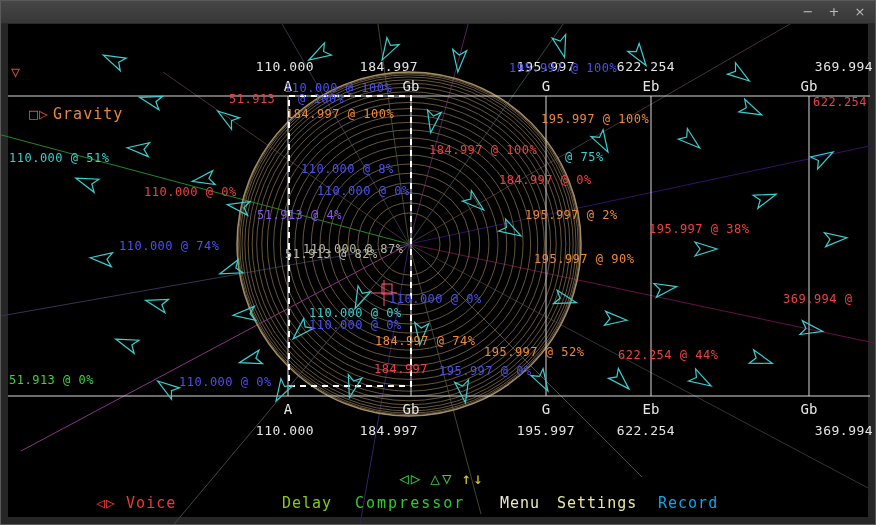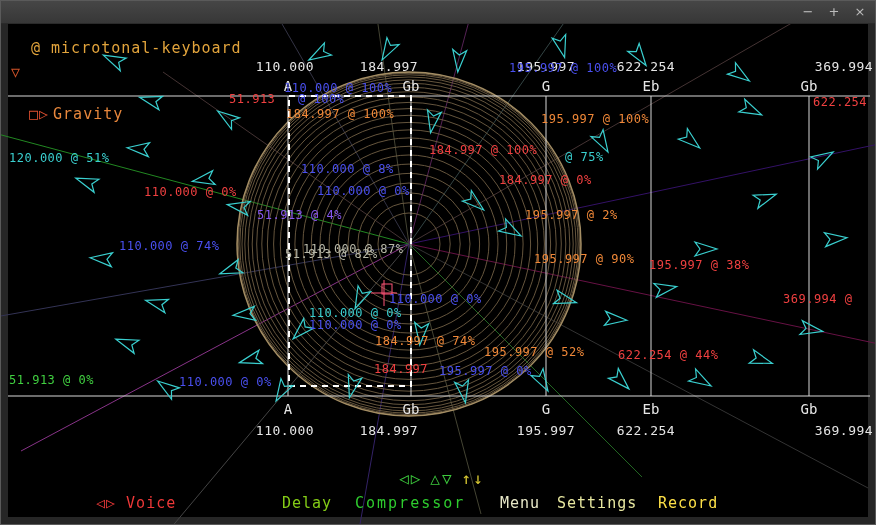--- a/index.html
+++ b/index.html
@@ -26,21 +26,21 @@
   .dl{font-size:12px;letter-spacing:0.5px;}
   .navsym{left:398px;top:468px;font-size:16px;letter-spacing:2px;}
   .navsym .g{color:#3cc83c;margin-right:8px;}
   .navsym .y{color:#d8c832;}
   .mi{top:493px;font-size:15px;letter-spacing:1px;cursor:default;}
   .mi-voice{left:95px;color:#ee3838;}
   .mi-delay{left:281px;color:#84cc16;}
   .mi-compressor{left:354px;color:#2ecc2e;letter-spacing:2px;}
   .mi-menu{left:499px;color:#e8e8c8;}
   .mi-settings{left:556px;color:#e8e8a0;}
-  .mi-record{left:657px;color:#fde047;text-align:right;}
+  .mi-record{left:657px;color:#0ea5e9;text-align:right;}
 </style>
 </head>
 <body>
 
 <div class="window">
   <div class="titlebar">
     <div class="controls">
       <span class="ctl">−</span>
       <span class="ctl">+</span>
       <span class="ctl">×</span>
@@ -141,21 +141,20 @@
       <polygon points="14,0 -8,7 -3,0 -8,-7" fill="none" stroke="#3ad0d0" stroke-width="1.2" transform="translate(352,383) rotate(105)"></polygon>
       <polygon points="14,0 -8,7 -3,0 -8,-7" fill="none" stroke="#3ad0d0" stroke-width="1.2" transform="translate(302,328) rotate(135)"></polygon>
       <polygon points="14,0 -8,7 -3,0 -8,-7" fill="none" stroke="#3ad0d0" stroke-width="1.2" transform="translate(420,330) rotate(95)"></polygon>
       <polygon points="14,0 -8,7 -3,0 -8,-7" fill="none" stroke="#3ad0d0" stroke-width="1.2" transform="translate(360,295) rotate(115)"></polygon>
       <line x1="370" y1="292" x2="396" y2="292" stroke="#ff5577" stroke-width="1"></line>
       <line x1="383" y1="279" x2="383" y2="305" stroke="#ff5577" stroke-width="1"></line>
       <rect x="381" y="283" width="10" height="10" fill="none" stroke="#ff5577" stroke-width="1"></rect>
     </svg>
 
   <div id="stage">
-    <div class="hdr">@ microtonal-keyboard</div>
     <div class="corner-tri">▽</div>
     <div class="gravity"><span class="gicons">□▷</span><span class="gname">Gravity</span></div>
 
     <div class="navsym"><span class="g">◁▷</span><span class="g">△▽</span><span class="y">↑↓</span></div>
 
     <div class="mi mi-voice"><span>◁▷</span> <span>Voice</span></div>
     <div class="mi mi-delay">Delay</div>
     <div class="mi mi-compressor">Compressor</div>
     <div class="mi mi-menu">Menu</div>
     <div class="mi mi-settings">Settings</div>
@@ -180,30 +179,30 @@
       <div class="note" style="left: 794px; top: 400px; width: 28px; text-align: center;">Gb</div>
       <div class="freq" style="left: 803px; top: 58px; width: 80px; text-align: center;">369.994</div>
       <div class="freq" style="left: 803px; top: 422px; width: 80px; text-align: center;">369.994</div>
       <div class="dl" style="left: 283px; top: 80px; color: rgb(74, 80, 240);">110.000 @ 100%</div>
       <div class="dl" style="left: 228px; top: 91px; color: rgb(240, 64, 64);">51.913</div>
       <div class="dl" style="left: 297px; top: 91px; color: rgb(74, 80, 240);">@ 100%</div>
       <div class="dl" style="left: 285px; top: 106px; color: rgb(240, 136, 56);">184.997 @ 100%</div>
       <div class="dl" style="left: 508px; top: 60px; color: rgb(74, 80, 240);">195.997 @ 100%</div>
       <div class="dl" style="left: 540px; top: 111px; color: rgb(240, 136, 56);">195.997 @ 100%</div>
       <div class="dl" style="left: 812px; top: 94px; color: rgb(240, 64, 64);">622.254 @ 100%</div>
-      <div class="dl" style="left: 8px; top: 150px; color: rgb(58, 208, 208);">120.000 @ 51%</div>
+      <div class="dl" style="left: 8px; top: 150px; color: rgb(58, 208, 208);">110.000 @ 51%</div>
       <div class="dl" style="left: 300px; top: 161px; color: rgb(74, 80, 240);">110.000 @ 8%</div>
       <div class="dl" style="left: 428px; top: 142px; color: rgb(240, 64, 64);">184.997 @ 100%</div>
       <div class="dl" style="left: 524px; top: 149px; color: rgb(58, 208, 208); padding-left: 40px;">@ 75%</div>
       <div class="dl" style="left: 143px; top: 184px; color: rgb(240, 64, 64);">110.000 @ 0%</div>
       <div class="dl" style="left: 316px; top: 183px; color: rgb(74, 80, 240);">110.000 @ 0%</div>
       <div class="dl" style="left: 498px; top: 172px; color: rgb(240, 64, 64);">184.997 @ 0%</div>
       <div class="dl" style="left: 256px; top: 207px; color: rgb(136, 88, 240);">51.913 @ 4%</div>
       <div class="dl" style="left: 524px; top: 207px; color: rgb(240, 136, 56);">195.997 @ 2%</div>
-      <div class="dl" style="left: 648px; top: 221px; color: rgb(240, 64, 64); margin-top: 36px;">195.997 @ 38%</div>
+      <div class="dl" style="left: 648px; top: 221px; color: rgb(240, 64, 64);">195.997 @ 38%</div>
       <div class="dl" style="left: 118px; top: 238px; color: rgb(74, 80, 240);">110.000 @ 74%</div>
       <div class="dl" style="left: 256px; top: 246px; color: rgb(184, 184, 168); margin-left: 28px;">51.913 @ 82%</div>
       <div class="dl" style="left: 302px; top: 241px; color: rgb(184, 184, 168);">110.000 @ 87%</div>
       <div class="dl" style="left: 533px; top: 251px; color: rgb(240, 136, 56);">195.997 @ 90%</div>
       <div class="dl" style="left: 782px; top: 291px; color: rgb(240, 64, 64);">369.994 @</div>
       <div class="dl" style="left: 388px; top: 291px; color: rgb(74, 80, 240);">110.000 @ 0%</div>
       <div class="dl" style="left: 308px; top: 305px; color: rgb(58, 208, 208);">110.000 @ 0%</div>
       <div class="dl" style="left: 308px; top: 317px; color: rgb(74, 80, 240);">110.000 @ 0%</div>
       <div class="dl" style="left: 374px; top: 333px; color: rgb(240, 136, 56);">184.997 @ 74%</div>
       <div class="dl" style="left: 483px; top: 344px; color: rgb(240, 136, 56);">195.997 @ 52%</div>

